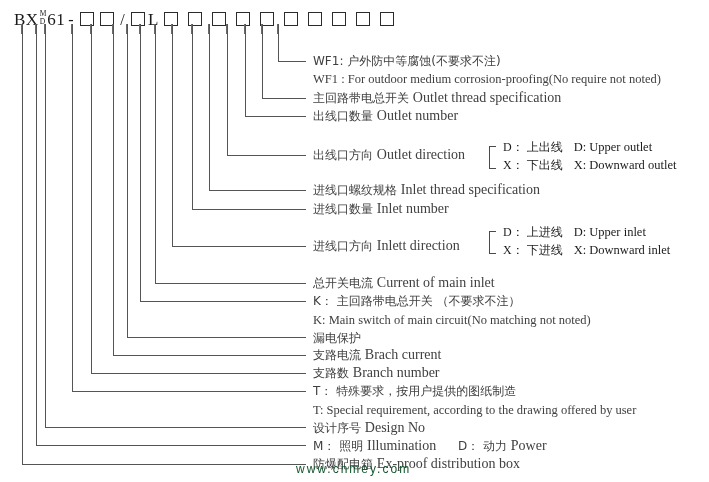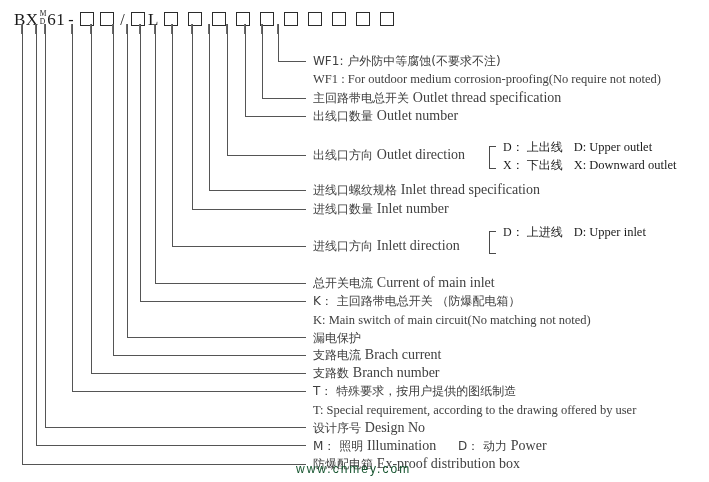--- a/index.html
+++ b/index.html
@@ -206,27 +206,31 @@
   </div>
 
   <div class="lbl mix" style="left:313px; top:239px;">
     <span>进线口方向</span>
     <span class="en-part">Inlett direction</span>
   </div>
   <div class="opt" style="left:503px; top:225px;">
     <span class="cnp">D： 上进线</span>
     <span class="enp" style="margin-left:8px;">D: Upper inlet</span>
   </div>
+  <div class="opt" style="left:503px; top:243px;">
+    <span class="cnp">X： 下进线</span>
+    <span class="enp" style="margin-left:8px;">X: Downward inlet</span>
+  </div>
 
   <div class="lbl mix" style="left:313px; top:276px;">
     <span>总开关电流</span>
     <span class="en-part">Current of main inlet</span>
   </div>
 
-  <div class="lbl cn" style="left:313px; top:294px;">K： 主回路带电总开关 （防爆配电箱）</div>
+  <div class="lbl cn" style="left:313px; top:294px;">K： 主回路带电总开关 （不要求不注）</div>
   <div class="lbl en" style="left:313px; top:313px;">K: Main switch of main circuit(No matching not noted)</div>
 
   <div class="lbl cn" style="left:313px; top:331px;">漏电保护</div>
 
   <div class="lbl mix" style="left:313px; top:348px;">
     <span>支路电流</span>
     <span class="en-part">Brach current</span>
   </div>
 
   <div class="lbl mix" style="left:313px; top:366px;text-align:center;">

